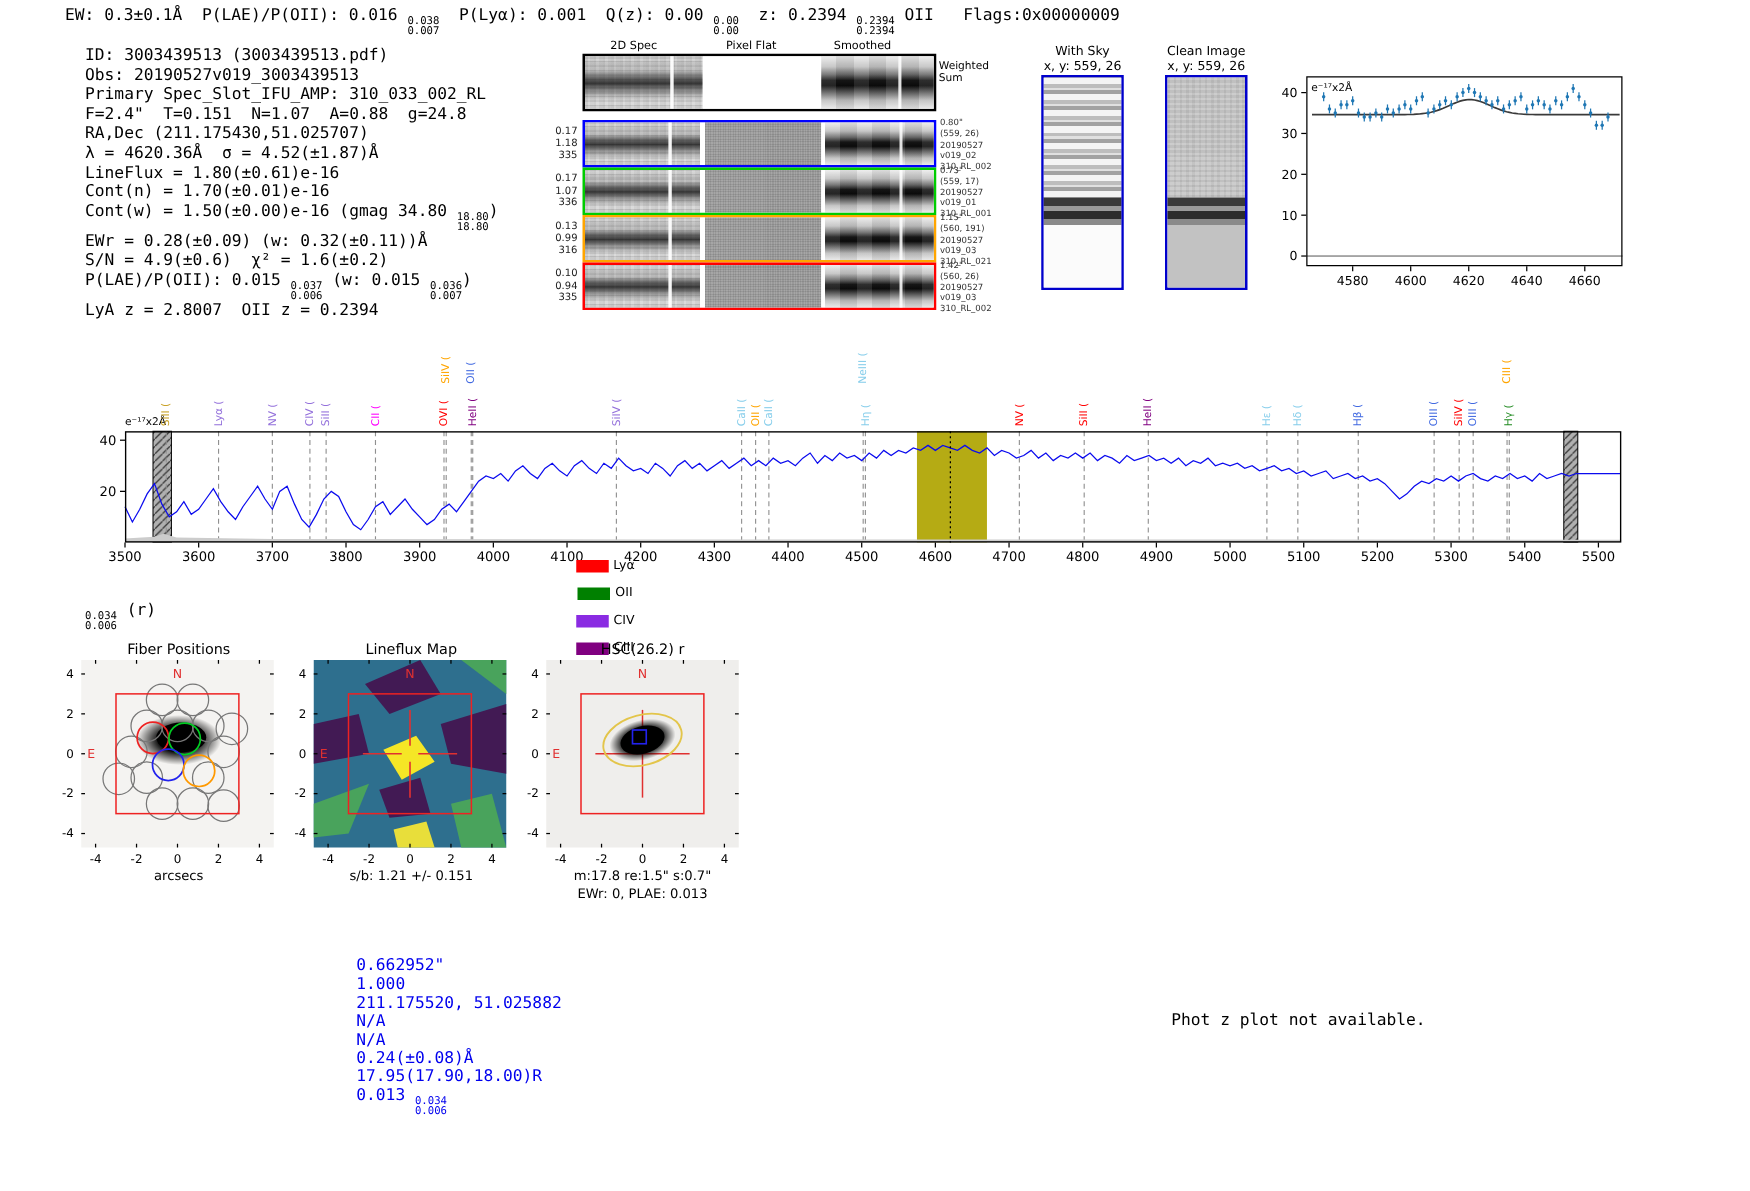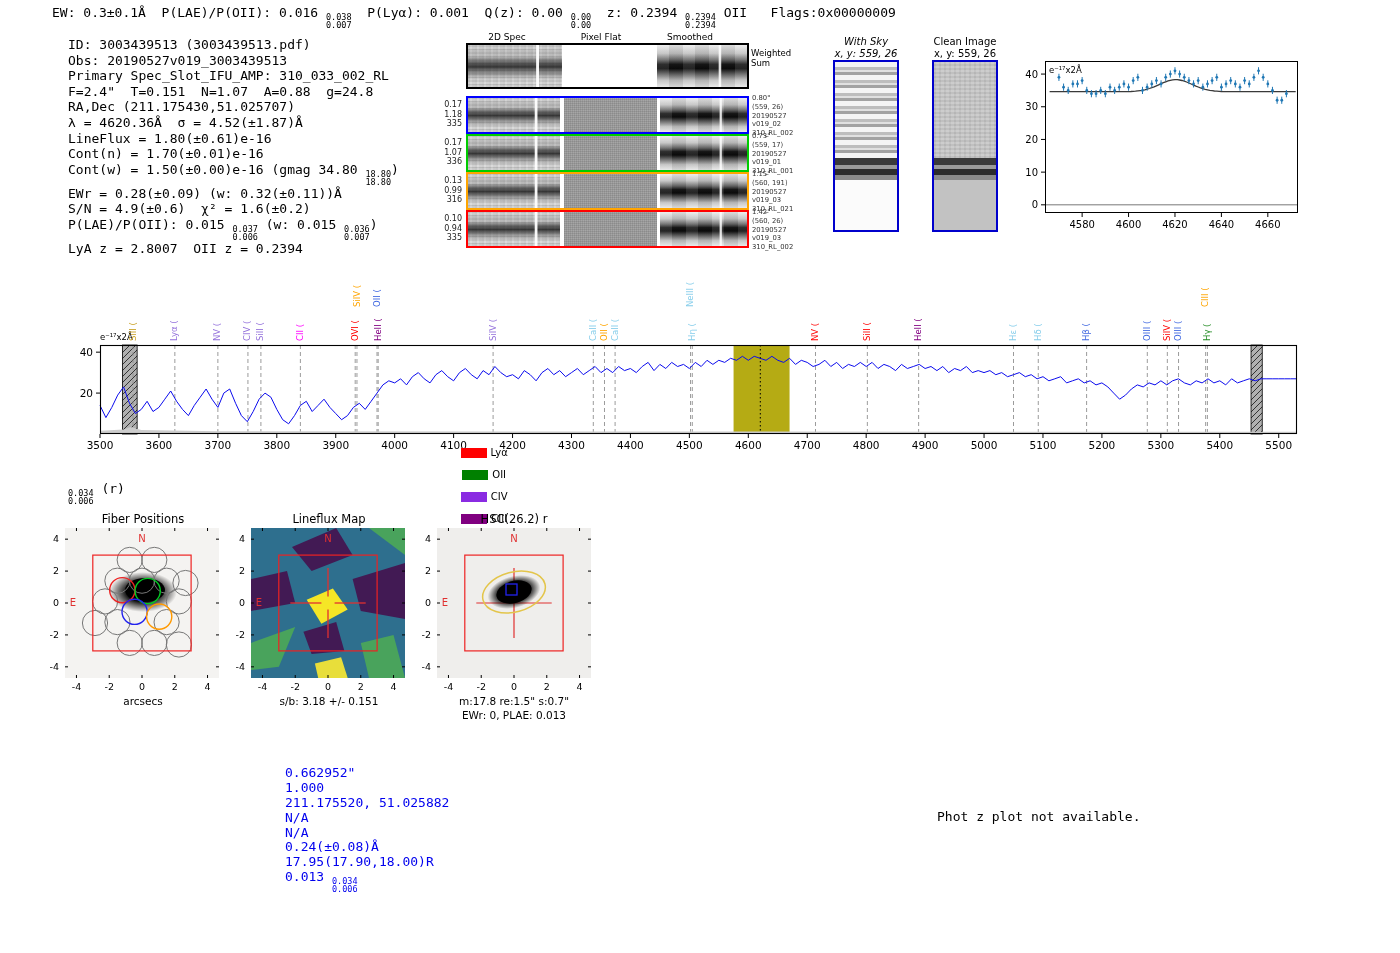--- a/index.html
+++ b/index.html
@@ -81,21 +81,21 @@
   <div class="strip-row" style="top:43px;height:46px;border:2px solid #000;">
     <div class="seg strip-noise" style="width:94px;"></div>
     <div class="seg strip-white" style="width:95px;"></div>
     <div class="seg strip-smooth" style="width:90px;"></div>
   </div>
   <div class="abs" style="left:751px;top:48px;font-size:8.5px;line-height:10px;">
     <div>Weighted</div>
     <div>Sum</div>
   </div>
 
-  <div class="abs ctr" style="left:866px;top:36px;font-size:10px;line-height:11.5px;font-style:italic;">
+  <div class="abs ctr" style="left:866px;top:36px;font-size:10px;line-height:11.5px;">
     <div>With Sky</div>
     <div>x, y: 559, 26</div>
   </div>
   <div class="sky-box" style="left:833px;top:60px;">
     <div class="sky-stripes" style="height:57%;"></div>
     <div class="sky-band" style="height:13%;"></div>
     <div class="sky-white" style="height:30%;"></div>
   </div>
 
   <div class="abs ctr" style="left:965px;top:36px;font-size:10px;line-height:11.5px;">
@@ -512,21 +512,21 @@
       <text x="-6" y="46.08510638297872" text-anchor="end" font-size="9.5">2</text>
       <line x1="142.531914893617" y1="150" x2="142.531914893617" y2="147" stroke="#000"></line>
       <line x1="142.531914893617" y1="0" x2="142.531914893617" y2="3" stroke="#000"></line>
       <text x="142.531914893617" y="162" text-anchor="middle" font-size="9.5">4</text>
       <line x1="0" y1="11.17021276595745" x2="3" y2="11.17021276595745" stroke="#000"></line>
       <line x1="154" y1="11.17021276595745" x2="151" y2="11.17021276595745" stroke="#000"></line>
       <text x="-6" y="14.17021276595745" text-anchor="end" font-size="9.5">4</text>
       <text x="77" y="14" text-anchor="middle" font-size="10" fill="#e03030">N</text>
       <text x="8" y="78" text-anchor="middle" font-size="10" fill="#e03030">E</text>
     </svg>
-  <div class="abs ctr" style="left:329px;top:695px;font-size:10.5px;">s/b: 3.18 +/- 0.151</div>
+  <div class="abs ctr" style="left:329px;top:695px;font-size:10.5px;">s/b: 1.21 +/- 0.151</div>
 
   <svg id="cut3" class="abs" style="left:437px;top:528px;" width="154" height="150">
     <defs>
       <radialGradient id="gblob2">
           <stop offset="0%" stop-color="#000"></stop>
           <stop offset="55%" stop-color="#000"></stop>
           <stop offset="100%" stop-color="rgba(0,0,0,0)"></stop>
         </radialGradient>
     </defs>
     <rect x="0" y="0" width="154" height="150" fill="#efeeec"></rect>

